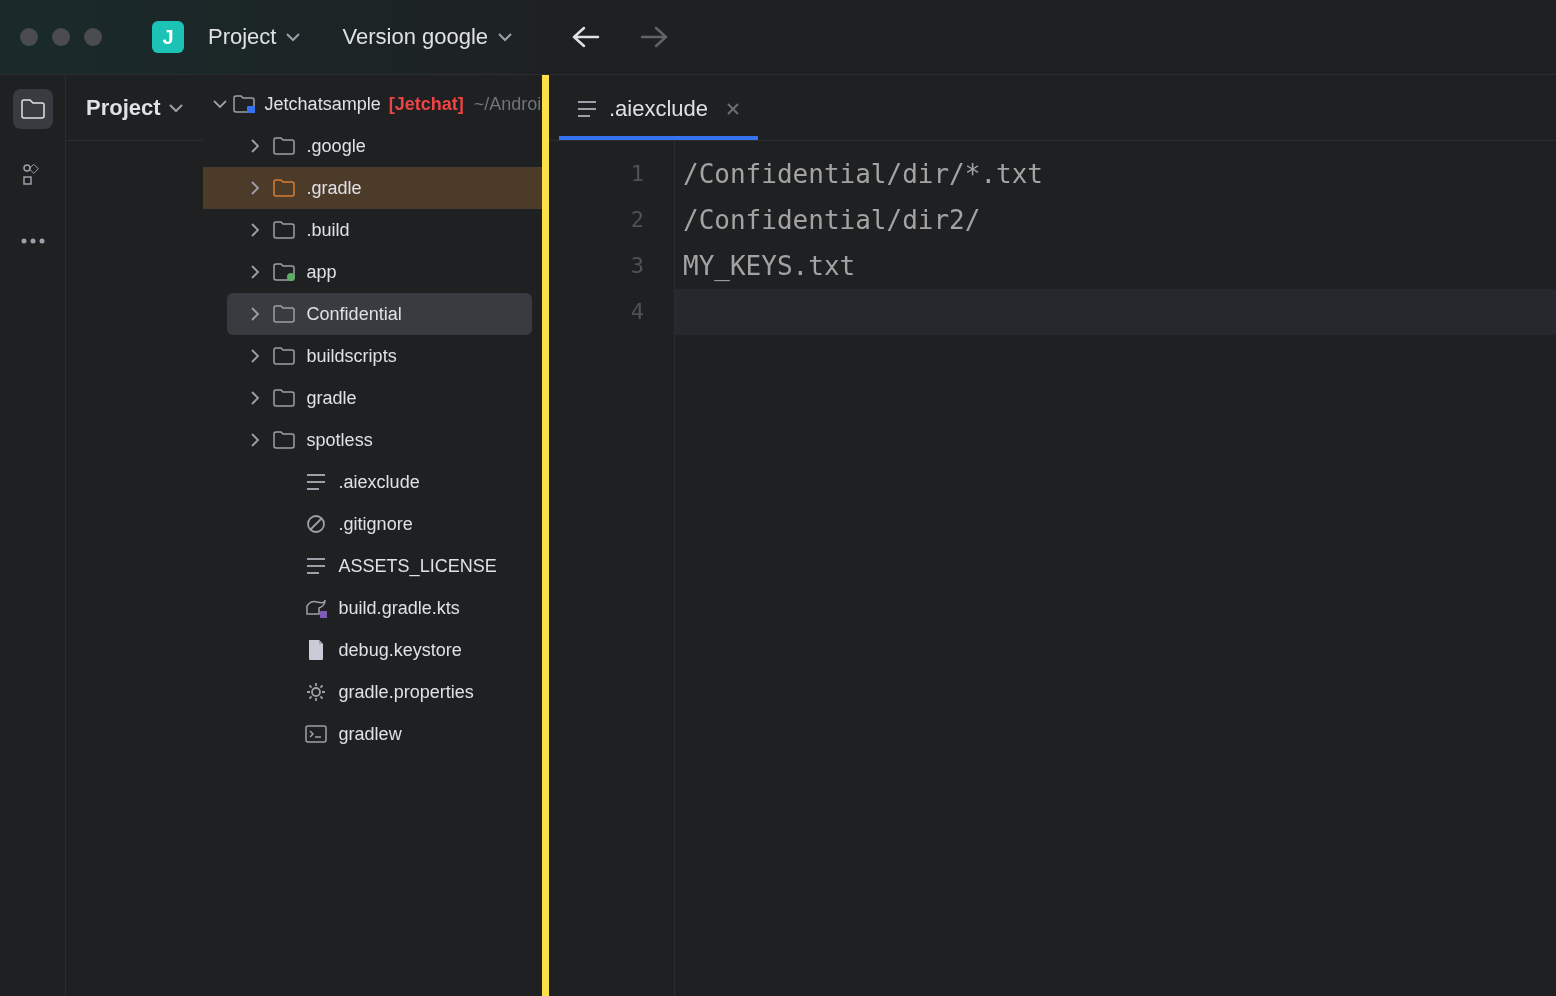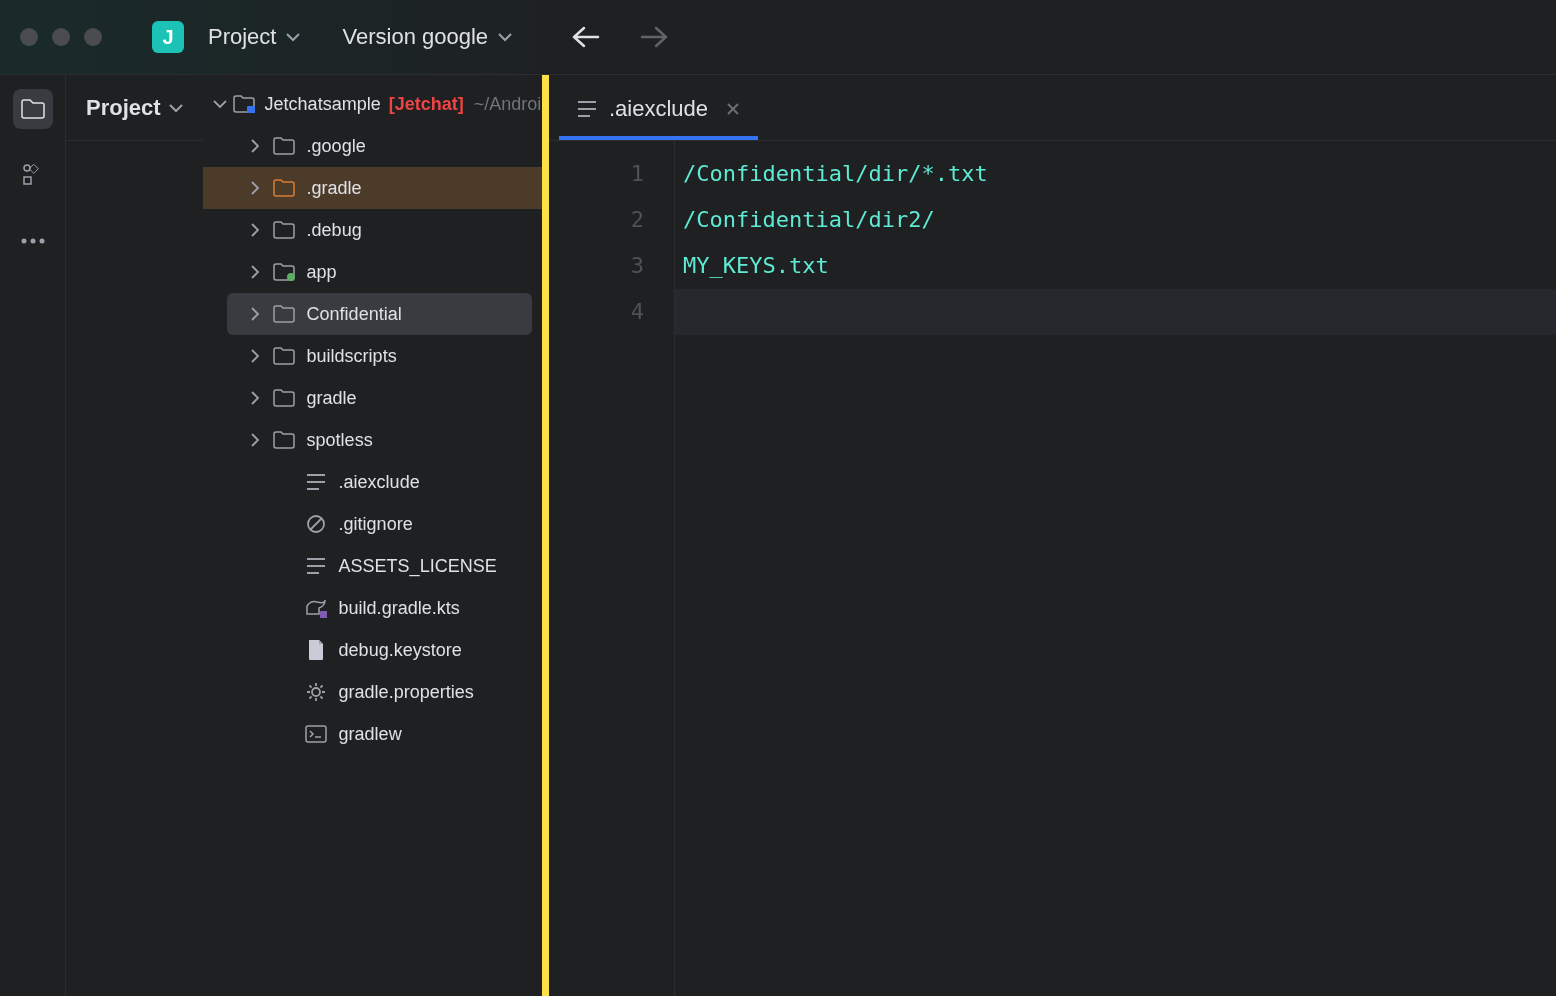--- a/index.html
+++ b/index.html
@@ -210,22 +210,22 @@
     }
     .gutter-line {
       height: 46px;
       line-height: 46px;
       padding-right: 30px;
     }
     .code {
       flex: 1;
       padding-top: 10px;
       font-family: "SF Mono", "Monaco", "Consolas", monospace;
-      font-size: 22px;
-      color: #5eead4;
+      font-size: 26px;
+      color: #a3a3a3;
     }
     .code-line {
       height: 46px;
       line-height: 46px;
       padding-left: 8px;
     }
     .code-line.current {
       background: #26282e;
     }
     
@@ -351,21 +351,21 @@
             <span class="tree-chevron">
               <svg width="10" height="14" viewBox="0 0 10 14">
                 <path d="M2 1 L8 7 L2 13" stroke="#9da0a8" stroke-width="1.8" fill="none"></path>
               </svg>
             </span>
             <span class="tree-icon">
               <svg width="22" height="18" viewBox="0 0 22 18">
                 <path d="M1 3 a2 2 0 0 1 2-2 h5 l2 2 h9 a2 2 0 0 1 2 2 v10 a2 2 0 0 1 -2 2 H3 a2 2 0 0 1 -2 -2 Z" stroke="#9da0a8" stroke-width="1.5" fill="none"></path>
               </svg>
             </span>
-            <span class="tree-label">.debug</span>
+            <span class="tree-label">.build</span>
           </div>
           <div class="tree-item d1">
             <span class="tree-chevron">
               <svg width="10" height="14" viewBox="0 0 10 14">
                 <path d="M2 1 L8 7 L2 13" stroke="#9da0a8" stroke-width="1.8" fill="none"></path>
               </svg>
             </span>
             <span class="tree-icon">
               <svg width="22" height="18" viewBox="0 0 22 18">
                 <path d="M1 3 a2 2 0 0 1 2-2 h5 l2 2 h9 a2 2 0 0 1 2 2 v10 a2 2 0 0 1 -2 2 H3 a2 2 0 0 1 -2 -2 Z" stroke="#9da0a8" stroke-width="1.5" fill="none"></path>

